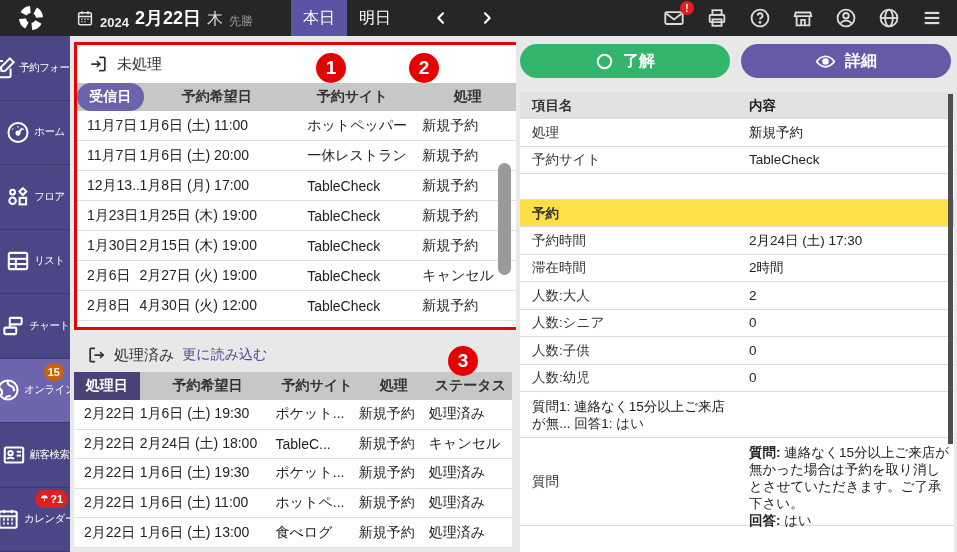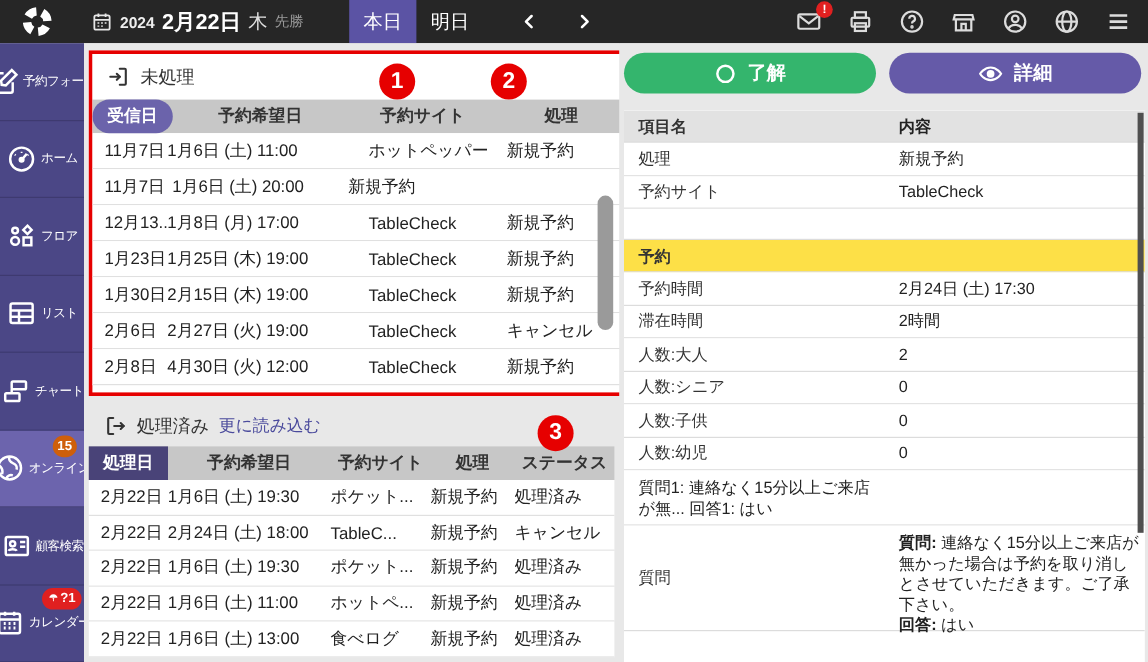--- a/index.html
+++ b/index.html
@@ -5,21 +5,21 @@
   * { margin:0; padding:0; box-sizing:border-box; }
   html,body { width:957px; height:552px; overflow:hidden; }
   body { font-family:"Liberation Sans","DejaVu Sans",sans-serif; color:#2b2b2b; background:#e8e8e8; }
   svg { display:block; }
 
   .app { position:relative; width:957px; height:552px; overflow:hidden; }
 
   
   .topbar { position:absolute; left:0; top:0; width:957px; height:36px; background:#262626; display:flex; align-items:center; color:#e6e6e6; }
   .logo { width:62px; display:flex; justify-content:center; align-items:center; }
-  .date-group { display:flex; align-items:center; gap:6px; margin-left:14px; white-space:nowrap; }
+  .date-group { display:flex; align-items:flex-end; gap:6px; margin-left:14px; white-space:nowrap; }
   .date-group .cal { align-self:center; }
   .yr { font-size:13px; font-weight:bold; color:#eee; }
   .dt { font-size:18px; font-weight:bold; color:#fff; }
   .wd { font-size:16px; color:#ddd; }
   .rk { font-size:12px; color:#999; }
   .tabs { display:flex; height:36px; margin-left:38px; }
   .tab { height:36px; display:flex; align-items:center; padding:0 12px; font-size:16px; color:#fff; cursor:pointer; }
   .tab.active { background:#5b53a4; }
   .chev { margin-left:30px; cursor:pointer; }
   .top-icons { margin-left:auto; display:flex; align-items:center; gap:21px; padding-right:14px; }
@@ -309,20 +309,21 @@
       <div>
         <div class="tr">
             <div class="td c1">11月7日</div>
             <div class="td c2">1月6日 (土) 11:00</div>
             <div class="td c3">ホットペッパー</div>
             <div class="td c4">新規予約</div>
           </div>
         <div class="tr">
             <div class="td c1">11月7日</div>
             <div class="td c2">1月6日 (土) 20:00</div>
+            <div class="td c3">一休レストラン</div>
             <div class="td c4">新規予約</div>
           </div>
         <div class="tr">
             <div class="td c1">12月13...</div>
             <div class="td c2">1月8日 (月) 17:00</div>
             <div class="td c3">TableCheck</div>
             <div class="td c4">新規予約</div>
           </div>
         <div class="tr">
             <div class="td c1">1月23日</div>

